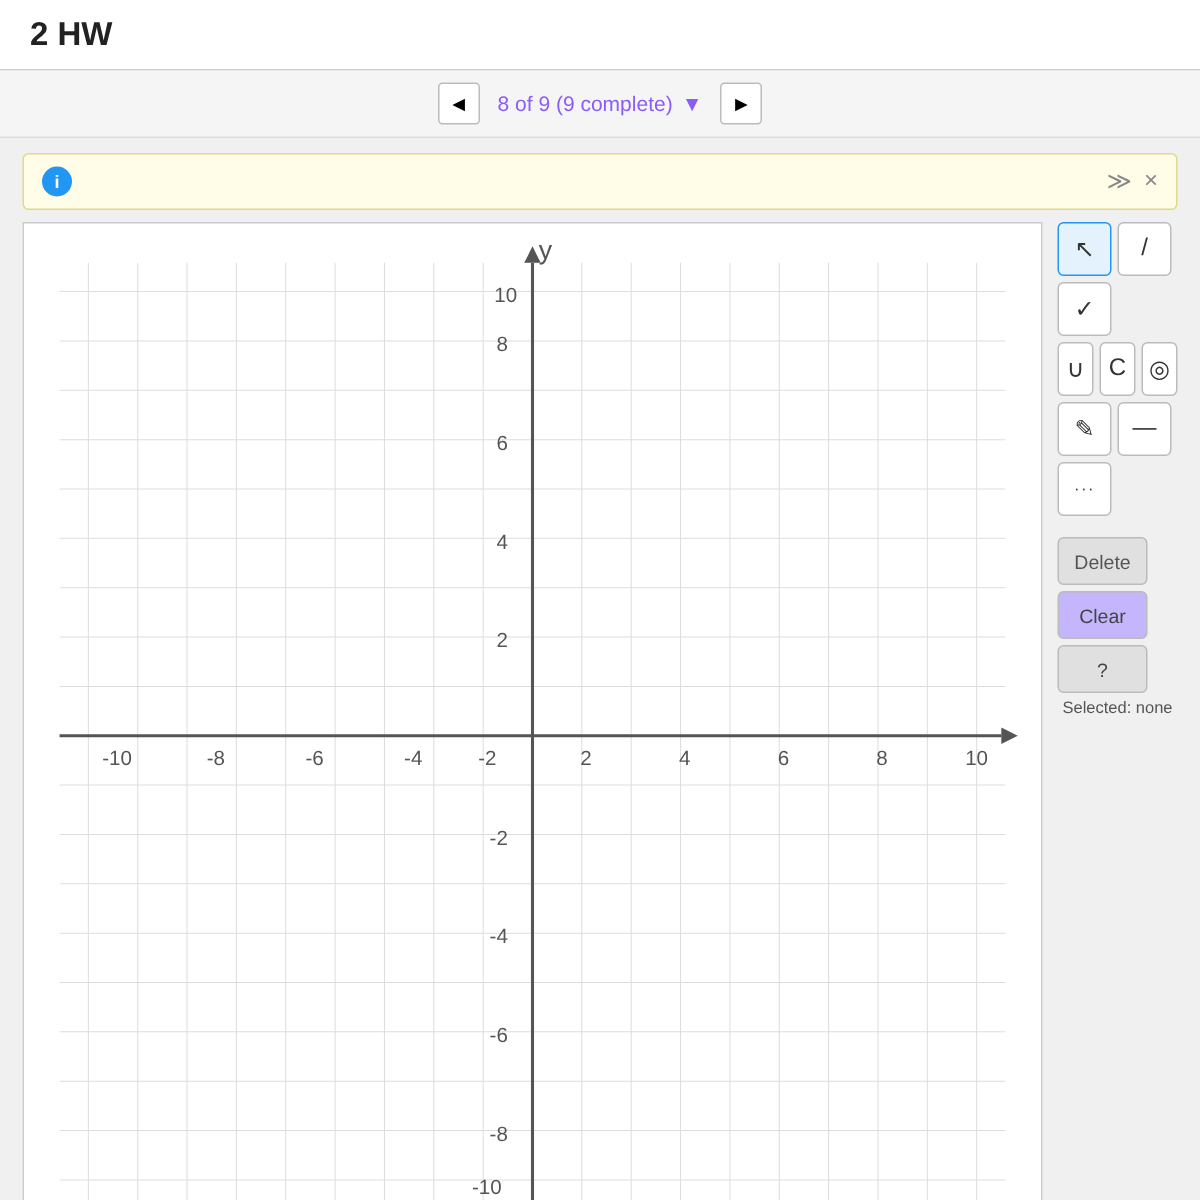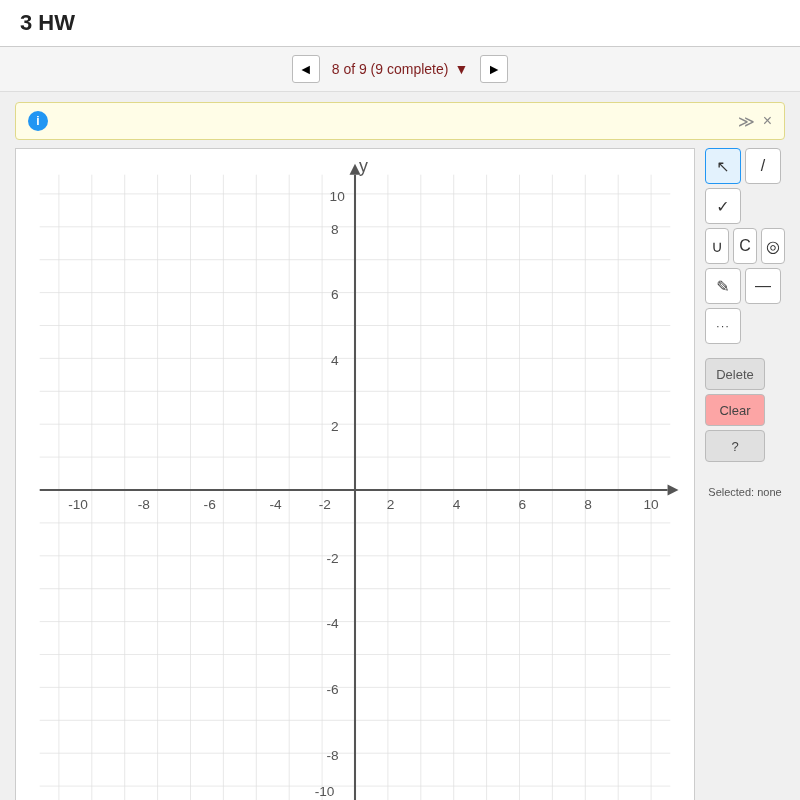--- a/index.html
+++ b/index.html
@@ -40,21 +40,21 @@
       height: 28px;
       cursor: pointer;
       font-size: 14px;
       display: flex;
       align-items: center;
       justify-content: center;
     }
 
     .nav-label {
       font-size: 14px;
-      color: #7f1d1d;
+      color: #8b5cf6;
       display: flex;
       align-items: flex-start;
       gap: 6px;
       cursor: pointer;
     }
 
     .main-content {
       flex: 1;
       background: #f0f0f0;
       padding: 10px 15px;
@@ -171,45 +171,45 @@
       border-radius: 4px;
       cursor: pointer;
       display: flex;
       align-items: center;
       justify-content: center;
       font-size: 13px;
       color: #444;
     }
 
     .tool-btn-wide.clear {
-      background: #fca5a5;
+      background: #c4b5fd;
       border: 1px solid #bbb;
     }
 
     .tool-btn-wide.delete {
       background: #e0e0e0;
       color: #555;
     }
 
     .tool-separator {
       height: 6px;
     }
 
     .selected-label {
       font-size: 11px;
       color: #555;
       text-align: center;
-      margin-top: 20px;
+      margin-top: 0;
     }
   </style>
 </head>
 <body>
 
 <div class="page-header">
-  <span>3 HW</span>
+  <span>2 HW</span>
 </div>
 
 <div class="nav-bar">
   <button class="nav-btn">◄</button>
   <div class="nav-label">
     <span>8 of 9 (9 complete)</span>
     <span>▼</span>
   </div>
   <button class="nav-btn">►</button>
 </div>

